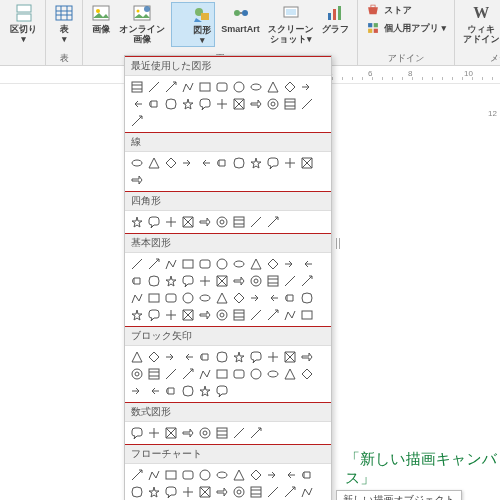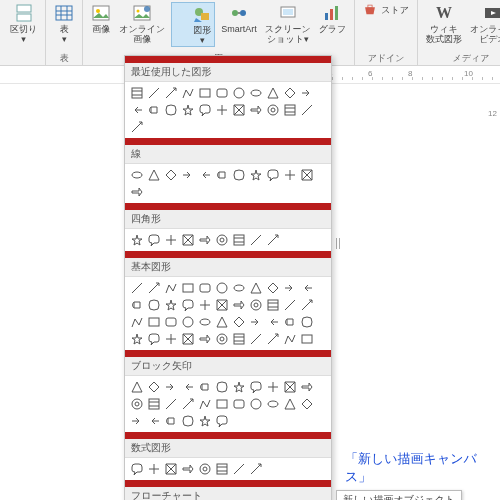--- a/index.html
+++ b/index.html
@@ -5,36 +5,36 @@
   * { margin:0; padding:0; box-sizing:border-box; font-family:"Meiryo UI","Yu Gothic UI",sans-serif; }
   body { background:#fff; font-size:10px; color:#444; width:500px; height:500px; overflow:hidden; position:relative; }
 
   
   .ribbon { display:flex; align-items:flex-start; background:#f2f2f2; border-bottom:1px solid #d4d4d4; height:66px; padding-left:2px; }
   .group { border-right:1px solid #d4d4d4; padding:2px 6px 0 6px; height:66px; display:flex; flex-direction:column; align-items:center; justify-content:flex-start; }
   .group-items { display:flex; gap:4px; align-items:flex-start; }
   .rb-btn { display:flex; flex-direction:column; align-items:center; gap:1px; padding:1px 2px; cursor:default; }
   .rb-btn.sel { background:#cde6f7; border:1px solid #92c0e0;padding-left:20px; }
   .rb-ico { width:20px; height:20px; display:flex; align-items:center; justify-content:center; }
-  .rb-lbl { font-size:9px; line-height:10px; text-align:center; white-space:pre; color:#444; }
+  .rb-lbl { font-size:9px; line-height:10px; text-align:center; white-space:pre; color:#444;font-weight:bold; }
   .group-name { font-size:9px; color:#666; margin-top:auto; padding-bottom:1px; }
 
   
   .ruler { height:18px; background:#fff; border-bottom:1px solid #e5e5e5; position:relative; padding-left:270px; font-size:8px; color:#888; }
   .ruler span { position:absolute; top:3px; }
   .tick { position:absolute; top:11px; width:1px; height:3px; background:#bbb; }
 
   
   .panel { position:absolute; left:124px; top:55px; width:208px; background:#fff; border:1px solid #c6c6c6; box-shadow:2px 2px 6px rgba(0,0,0,.2); }
-  .cat { background:#eee; border-top:7px solid #b91c1c; border-bottom:1px solid #ddd; padding:2px 6px; font-size:10px; color:#555; }
+  .cat { background:#eee; border-top:1px solid #b91c1c; border-bottom:1px solid #ddd; padding:2px 6px; font-size:10px; color:#555; }
   .grid { padding:3px 4px 4px 4px; display:flex; flex-wrap:wrap; gap:2px 2px; }
   .cell { width:15px; height:15px; border:1px solid transparent; display:flex; align-items:center; justify-content:center; font-size:11px; color:#555; line-height:1; }
   .cell svg { width:12px; height:12px; stroke:#555; fill:none; stroke-width:1; }
 
-  .annot { position:absolute; color:#1d4ed8; font-size:13px; }
+  .annot { position:absolute; color:#15803d; font-size:15px; }
 
   .tooltip { position:absolute; background:#fff; border:1px solid #bbb; font-size:10px; padding:2px 6px; box-shadow:1px 1px 3px rgba(0,0,0,.2); }
 
   .doc-edge { position:absolute; left:268px; top:86px; width:1px; height:200px; background:#e5e5e5; }
   .cursor-seg { position:absolute; left:336px; top:238px; width:4px; height:11px; border-left:1px solid #aaa; border-right:1px solid #aaa; }
 </style>
 </head>
 <body>
 
 <div class="ribbon">
@@ -144,31 +144,42 @@
       <div class="group-items" style="flex-direction: column; align-items: flex-start; gap: 2px;">
         <div class="rb-btn" style="flex-direction: row; gap: 4px;">
           <span class="rb-ico" style="width: 14px; height: 14px;">
             <svg viewBox="0 0 20 20">
               <path d="M3 6 L17 6 L15 16 L5 16 Z" fill="#d25b4a"></path>
               <rect x="7" y="3" width="6" height="4" fill="none" stroke="#d25b4a"></rect>
             </svg>
           </span>
           <span class="rb-lbl" style="text-align: left;">ストア</span>
         </div>
+        <div class="rb-btn" style="flex-direction: row; gap: 4px;">
+          <span class="rb-ico" style="width: 14px; height: 14px;">
+            <svg viewBox="0 0 20 20">
+              <rect x="3" y="3" width="6" height="6" fill="#3b77b3"></rect>
+              <rect x="11" y="3" width="6" height="6" fill="#6a6"></rect>
+              <rect x="3" y="11" width="6" height="6" fill="#e2b33c"></rect>
+              <rect x="11" y="11" width="6" height="6" fill="#d25b4a"></rect>
+            </svg>
+          </span>
+          <span class="rb-lbl" style="text-align: left;">個人用アプリ ▾</span>
+        </div>
       </div>
       <div class="group-name">アドイン</div>
     </div>
     <div class="group">
       <div class="group-items">
         <div class="rb-btn">
           <span class="rb-ico">
             <span style="font:bold 16px serif;color:#555">W</span>
           </span>
           <span class="rb-lbl">ウィキ
-数式図形</span>
+アドイン</span>
         </div>
         <div class="rb-btn">
           <span class="rb-ico">
             <svg viewBox="0 0 20 20">
               <rect x="2" y="5" width="16" height="10" fill="#555"></rect>
               <path d="M8 8 L13 10 L8 12 Z" fill="#fff"></path>
             </svg>
           </span>
           <span class="rb-lbl">オンライン
 ビデオ</span>

